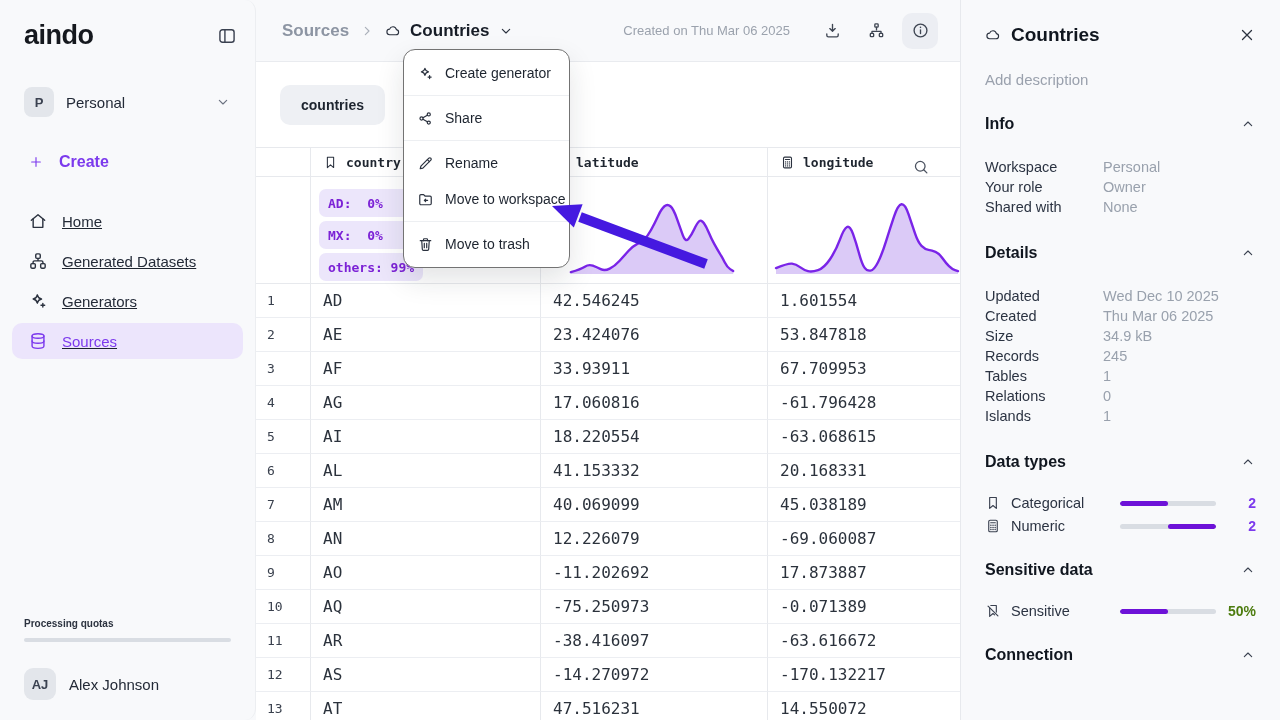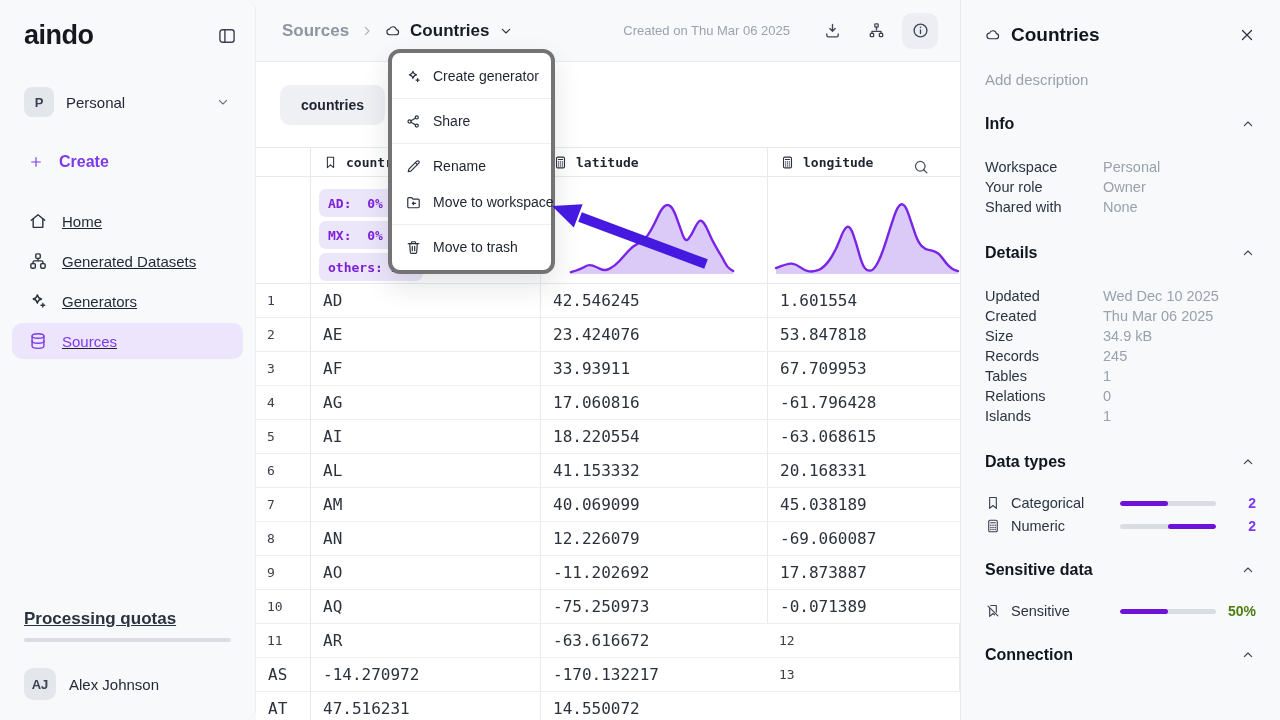--- a/index.html
+++ b/index.html
@@ -20,21 +20,21 @@
   .ws-avatar { width:30px; height:30px; border-radius:8px; background:#e3e6eb; color:#3a4150; font-size:13px; font-weight:700; display:flex; align-items:center; justify-content:center; }
   .ws-name { font-size:15px; color:#232a37; flex:1; }
   .workspace .chev { color:#6b7280; }
   .create { display:flex; align-items:center; gap:15px; margin:18px 12px 0; padding:10px 16px; color:#7c3aed; font-weight:700; font-size:16px; cursor:pointer; }
   .nav { margin-top:22px; display:flex; flex-direction:column; gap:4px;text-decoration:underline; }
   .nav-item { display:flex; align-items:center; gap:14px; margin:0 12px; padding:8px 16px; border-radius:10px; font-size:15px; color:#242b38; cursor:pointer; }
   .nav-item .ic { color:#2b323f; }
   .nav-item.active { background:#ece5fc; color:#7c3aed; }
   .nav-item.active .ic { color:#7c3aed; }
   .side-bottom { margin-top:auto; }
-  .quota-label { font-size:17px; font-weight:700; color:#2b323f; padding:0 24px;text-decoration:underline; }
+  .quota-label { font-size:10px; font-weight:700; color:#2b323f; padding:0 24px; }
   .quota-bar { height:4px; border-radius:2px; background:#d9dde3; margin:9px 24px 14px; }
   .user { display:flex; align-items:center; gap:13px; padding:12px 24px 20px; cursor:pointer; }
   .user-avatar { width:32px; height:32px; border-radius:9px; background:#e3e6eb; color:#3a4150; font-size:13px; font-weight:700; display:flex; align-items:center; justify-content:center; }
   .user-name { font-size:15px; color:#232a37; }
 
   
   .main { width:704px; flex:none; display:flex; flex-direction:column; position:relative; background:#fff; }
   .main-header { height:62px; flex:none; background:#f8f9fb; border-bottom:1px solid #e9ebef; display:flex; align-items:center; padding:0 22px 0 26px; }
   .crumb-root { font-size:17px; font-weight:600; color:#8d95a3; cursor:pointer; }
   .crumb-sep { color:#aab0ba; margin:0 10px; display:flex; }
@@ -61,21 +61,21 @@
   .th { font-size:13px; font-weight:700; color:#1f2630; gap:8px; padding-left:12px; border-bottom:1px solid #e7e9ed; }
   .th .ic { width:15px; height:15px; color:#2b323f; }
   .stats-cell { border-bottom:1px solid #e7e9ed; align-items:flex-start; }
   .pills { display:flex; flex-direction:column; gap:4px; padding:12px 0 0 8px; }
   .pill { height:28px; display:flex; align-items:center; padding:0 9px; border-radius:7px; background:#ece6fb; color:#7c22d6; font-size:13px; font-weight:700; white-space:pre; }
   .chart { width:100%; height:100%; display:block; }
   .rownum { font-size:13px; color:#3a414e; padding-left:11px; }
   .cellv { font-size:16px; color:#2b323c; padding-left:12px; }
 
   
-  .menu { position:absolute; left:132px; top:49px; width:167px; background:#fff; border:4px solid #737373; border-radius:12px; box-shadow:0 12px 28px rgba(23,29,41,.12); padding:5px 0; z-index:50;text-align:right; }
+  .menu { position:absolute; left:147px; top:49px; width:167px; background:#fff; border:1px solid #737373; border-radius:12px; box-shadow:0 12px 28px rgba(23,29,41,.12); padding:5px 0; z-index:50;text-align:right; }
   .menu-item { height:36px; display:flex; align-items:center; gap:11px; padding:0 13px; font-size:14px; color:#1d242f; cursor:pointer; white-space:nowrap; }
   .menu-item .ic { width:17px; height:17px; color:#2b323f; }
   .menu-div { height:1px; background:#edeff2; margin:4px 0; }
 
   
   .panel { width:320px; flex:none; background:#f8f9fb; border-left:1px solid #e7e9ed; padding:0 24px; overflow:hidden; }
   .panel-head { display:flex; align-items:center; gap:10px; margin-top:24px; }
   .panel-head .ic { color:#2b323f; }
   .panel-title { font-size:19px; font-weight:700; color:#10161f; flex:1; }
   .panel-close { color:#3a4150; cursor:pointer; }
@@ -431,20 +431,23 @@
           </div>
           <div class="tcell cellv">
             <span>-0.071389</span>
           </div>
           <div class="tcell vline rownum">
             <span>11</span>
           </div>
           <div class="tcell vline cellv">
             <span>AR</span>
           </div>
+          <div class="tcell vline cellv">
+            <span>-38.416097</span>
+          </div>
           <div class="tcell cellv">
             <span>-63.616672</span>
           </div>
           <div class="tcell vline rownum">
             <span>12</span>
           </div>
           <div class="tcell vline cellv">
             <span>AS</span>
           </div>
           <div class="tcell vline cellv">

